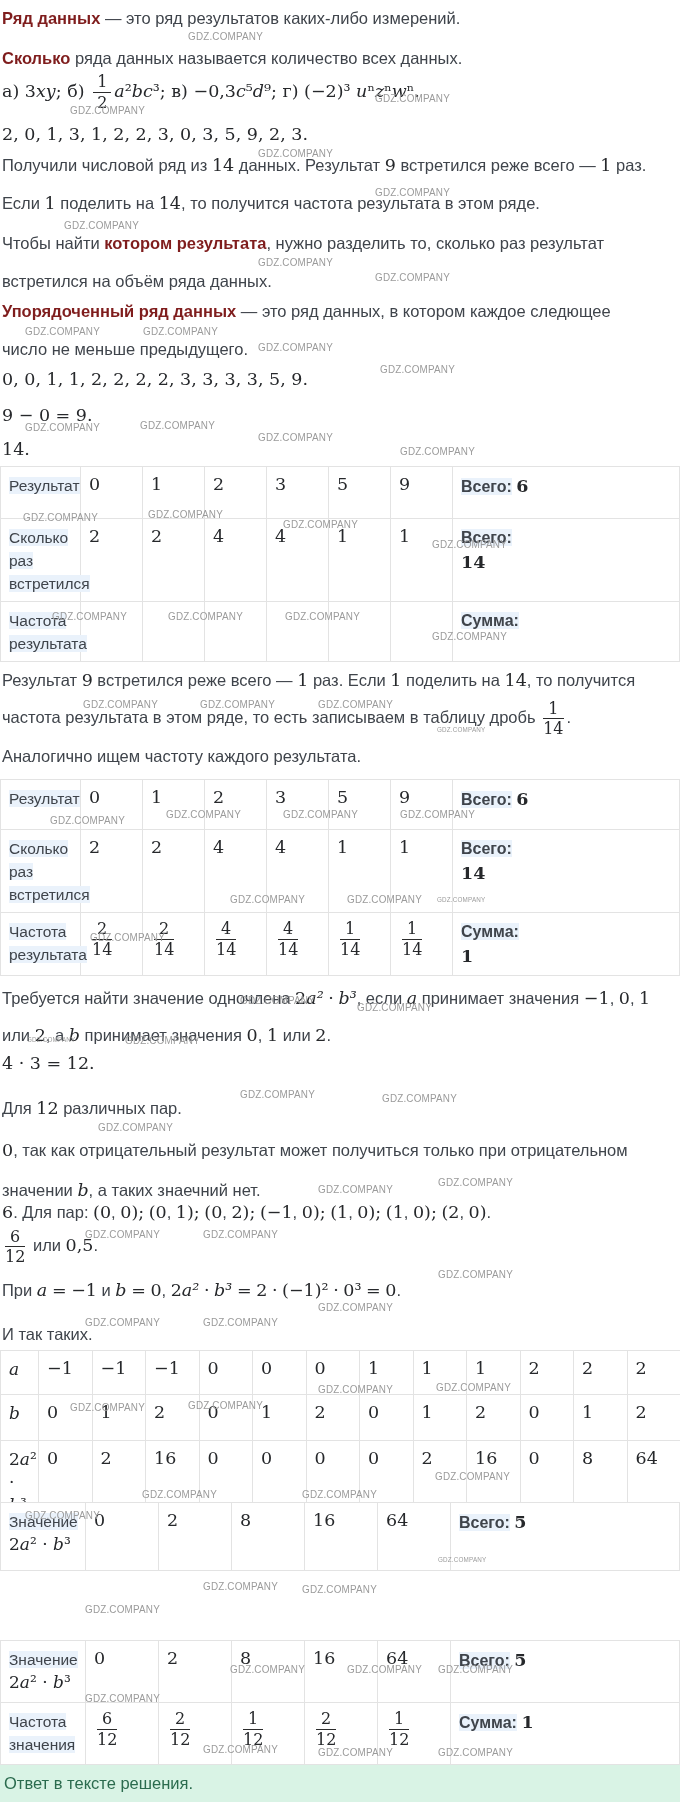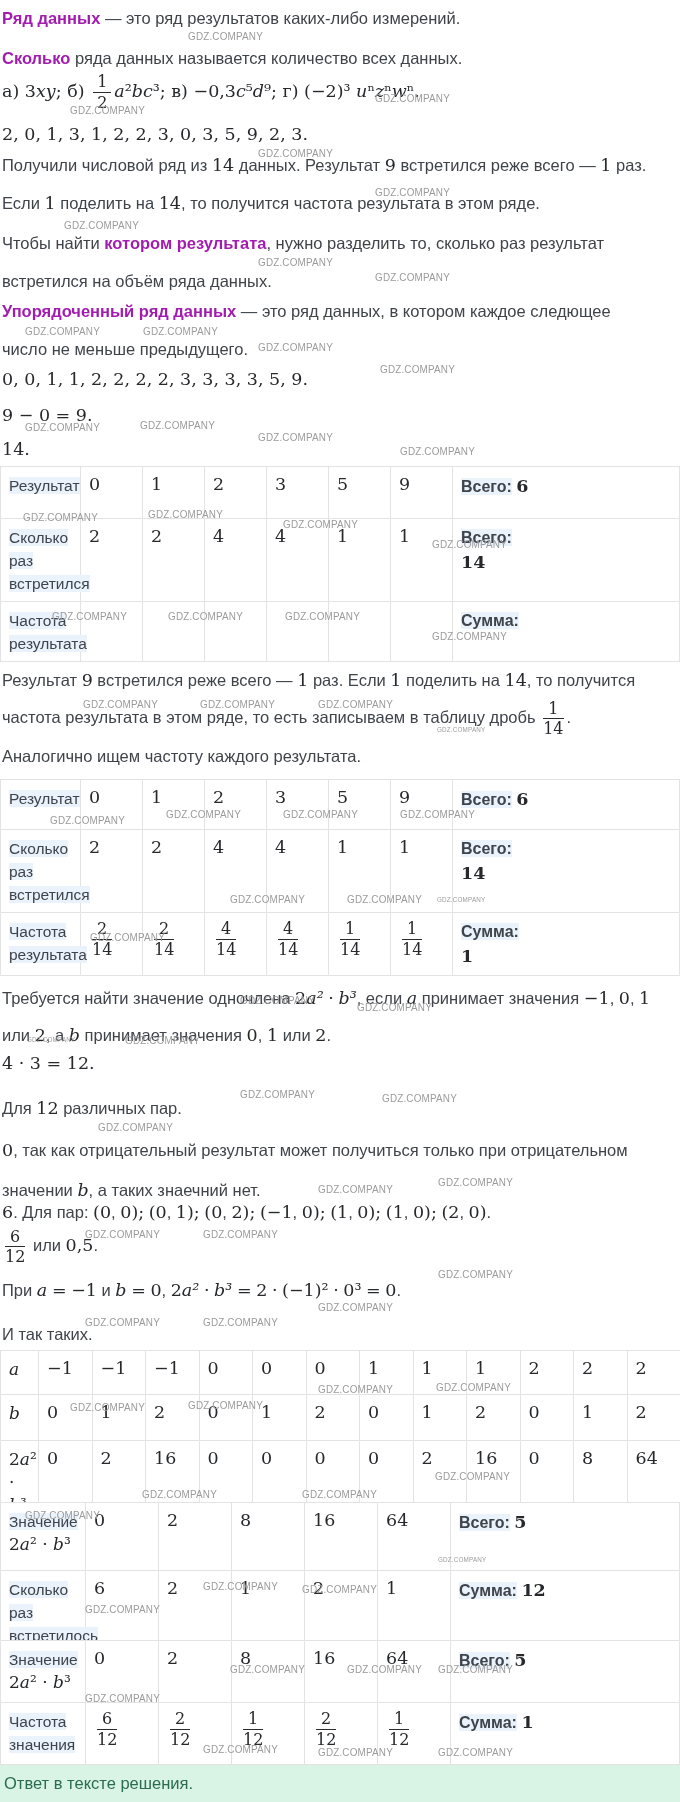--- a/index.html
+++ b/index.html
@@ -1,20 +1,20 @@
 <!DOCTYPE html>
 <html lang="ru"><head>
 <meta charset="utf-8">
 <style>
   html,body{margin:0;padding:0;background:#fff;}
   body{width:680px;height:1802px;position:relative;overflow:hidden;
        font-family:"Liberation Sans",sans-serif;color:#3f444b;}
   .blk{position:absolute;left:2px;width:650px;}
   .para{font-size:16.5px;line-height:38px;color:#3f444b;margin:0;}
-  .para b{color:#a21caf;}
+  .para b{color:#7f1d1d;}
   .single{line-height:24px;}
   .mathline{font-family:"DejaVu Serif",serif;font-size:17.5px;color:#26282b;line-height:26px;}
   .sn{font-family:"DejaVu Serif",serif;font-size:17.5px;color:#26282b;}
   .lm{font-family:"DejaVu Serif",serif;font-size:17px;color:#26282b;}
   .frac{display:inline-block;vertical-align:middle;text-align:center;
         font-family:"DejaVu Serif",serif;font-size:16px;color:#26282b;
         line-height:1.1;margin:0 3px;}
   .frac .fn{display:block;border-bottom:1.4px solid #2b2b2b;padding:0 4px 1px;}
   .frac .fd{display:block;padding-top:1px;}
   table.tbl{position:absolute;left:0;width:680px;border-collapse:collapse;table-layout:fixed;background:#fff;}
@@ -242,29 +242,20 @@
     </colgroup>
     <tbody>
       <tr style="height:68px">
         <td class="label-cell"><span class="hl">Значение</span> <span class="lm">2<i>a</i>² · <i>b</i>³</span></td>
         <td class="vcell">0</td>
         <td class="vcell">2</td>
         <td class="vcell">8</td>
         <td class="vcell">16</td>
         <td class="vcell">64</td>
         <td class="total-cell"><span class="hl">Всего:</span> <span class="sn">5</span></td>
-      </tr>
-      <tr style="height:68px">
-        <td class="label-cell"><span class="hl">Сколько раз встретилось</span></td>
-        <td class="vcell">6</td>
-        <td class="vcell">2</td>
-        <td class="vcell">1</td>
-        <td class="vcell">2</td>
-        <td class="vcell">1</td>
-        <td class="total-cell"><span class="hl">Сумма:</span> <span class="sn">12</span></td>
       </tr>
     </tbody>
   </table>
 
 <table class="tbl" style="top:1640px">
     <colgroup>
       <col style="width:85px">
       <col style="width:73px">
       <col style="width:73px">
       <col style="width:73px">

